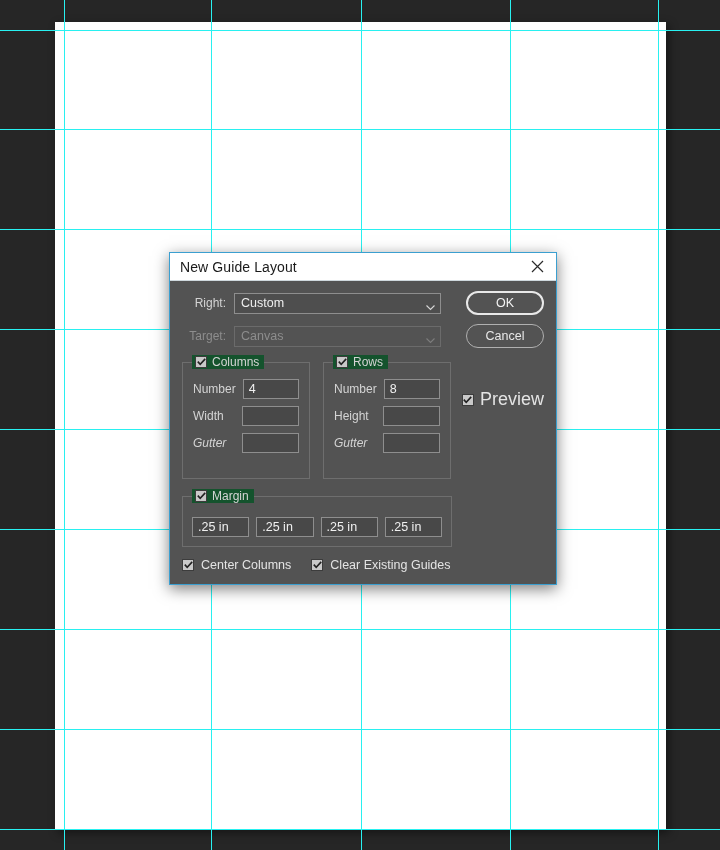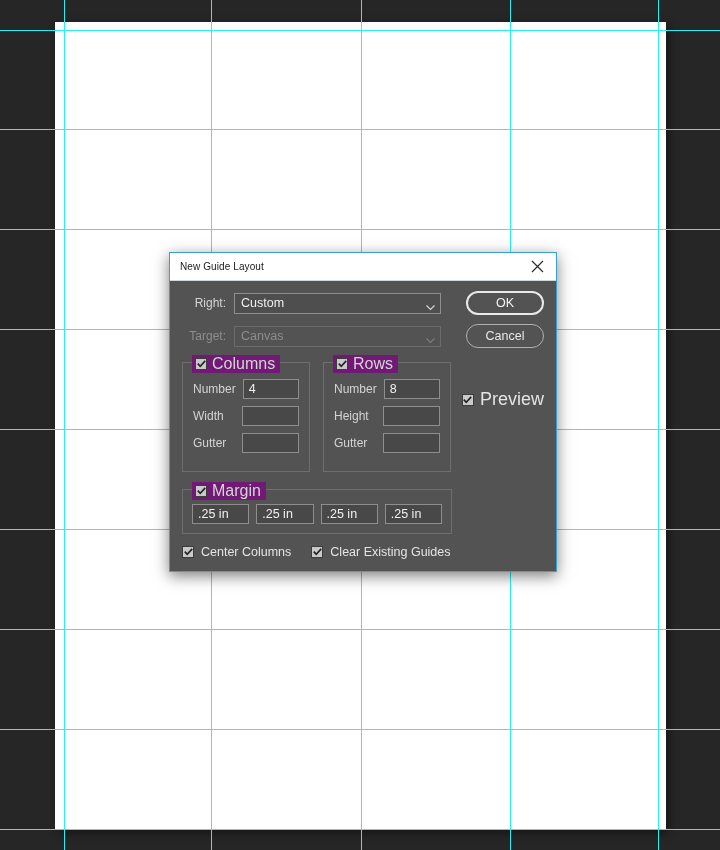--- a/index.html
+++ b/index.html
@@ -50,21 +50,21 @@
     height: 28px;
     background: #ffffff;
     border-bottom: 1px solid #cfd8dd;
     display: flex;
     align-items: center;
     justify-content: space-between;
     padding: 0 8px 0 10px;
     box-sizing: border-box;
   }
   #title-text {
-    font-size: 10px;
+    font-size: 14px;
     color: #1a1a1a;
     letter-spacing: 0.1px;
     text-align: right;
   }
   #close-btn {
     width: 22px; height: 22px;
     display: flex; align-items: center; justify-content: center;
     cursor: pointer;
   }
   #close-btn svg { display: block; }
@@ -134,27 +134,27 @@
   
   .group {
     position: relative;
     border: 1px solid #6e6e6e;
     padding: 16px 10px 10px 10px;
     box-sizing: border-box;
   }
   .group-title {
     position: absolute;
     top: -8px; left: 9px;
-    background: #701a75;
+    background: #14532d;
     padding: 0 5px 0 3px;
     display: flex;
     align-items: center;
     gap: 5px;
     color: #d4d4d4;
-    font-size: 16px;
+    font-size: 12px;
     white-space: nowrap;
   }
 
   
   .cb {
     width: 12px; height: 12px;
     background: #c9c9c9;
     border: 1px solid #3c3c3c;
     box-sizing: border-box;
     display: flex; align-items: center; justify-content: center;
@@ -176,21 +176,21 @@
     padding: 0 5px;
     cursor: text;
   }
 
   .field-row {
     display: flex;
     align-items: center;
     justify-content: space-between;
     margin-bottom: 7px;
   }
-  .field-row:last-child { margin-bottom: 8px; }
+  .field-row:last-child { margin-bottom: 15px; font-style: italic; }
   .field-row .lbl { margin-right: 7px; }
 
   .bottom-checks {
     display: flex;
     align-items: center;
     gap: 7px;
     margin-top: 11px;
     color: #e2e2e2;
     font-size: 12.5px;
     text-align: right;
@@ -334,21 +334,21 @@
       <div class="group" style="width:270px; margin-top:17px; padding:14px 9px 9px 9px;">
         <div class="group-title">
           <span class="cb">
             <svg width="9" height="8" viewBox="0 0 9 8">
               <path d="M0.8,3.6 L3.2,6.3 L8.2,0.9" stroke="#222" stroke-width="1.6" fill="none"></path>
             </svg>
           </span>
           <span>Margin</span>
         </div>
 
-        <div style="display:flex; gap:7px; ">
+        <div style="display:flex; gap:7px; margin-top:6px;">
           <div class="txt" style="width:58px;">.25 in</div>
           <div class="txt" style="width:58px;">.25 in</div>
           <div class="txt" style="width:58px;">.25 in</div>
           <div class="txt" style="width:58px;">.25 in</div>
         </div>
       </div>
 
       <div class="bottom-checks">
         <span class="cb">
           <svg width="9" height="8" viewBox="0 0 9 8">

